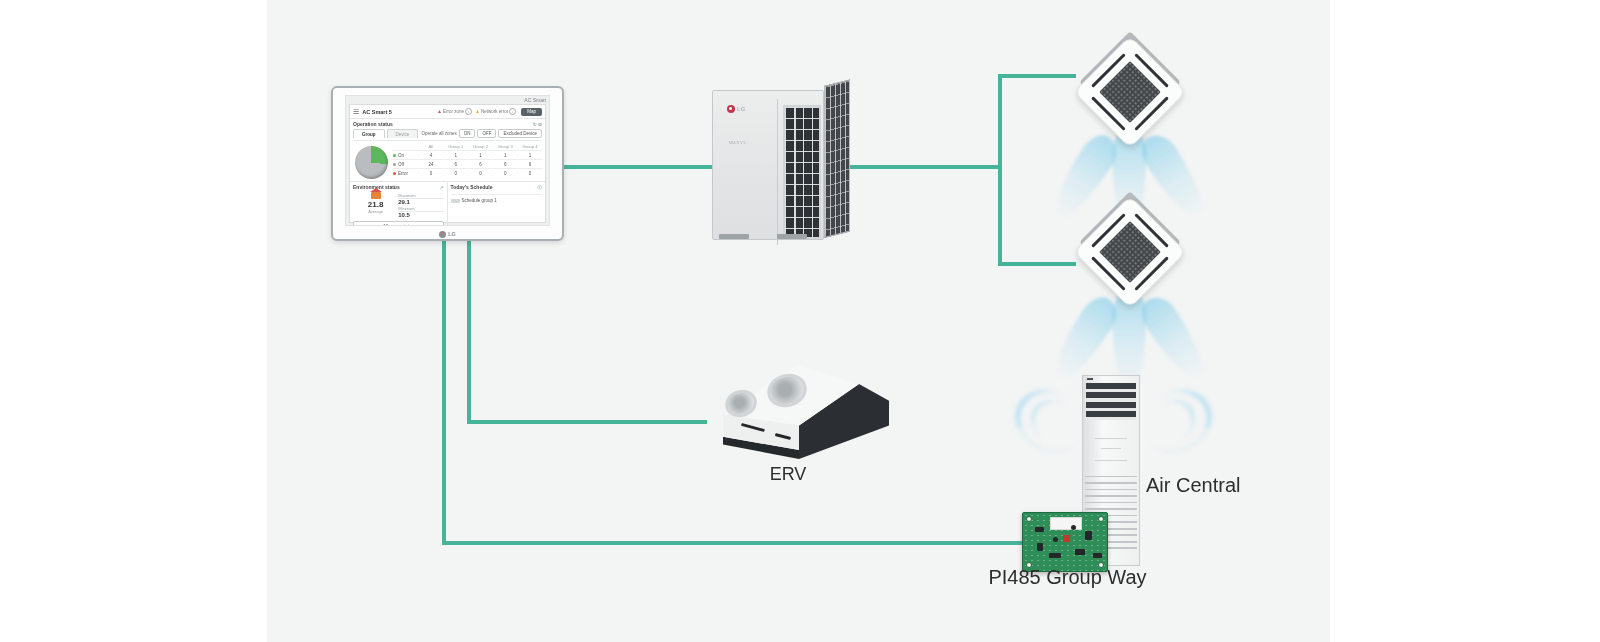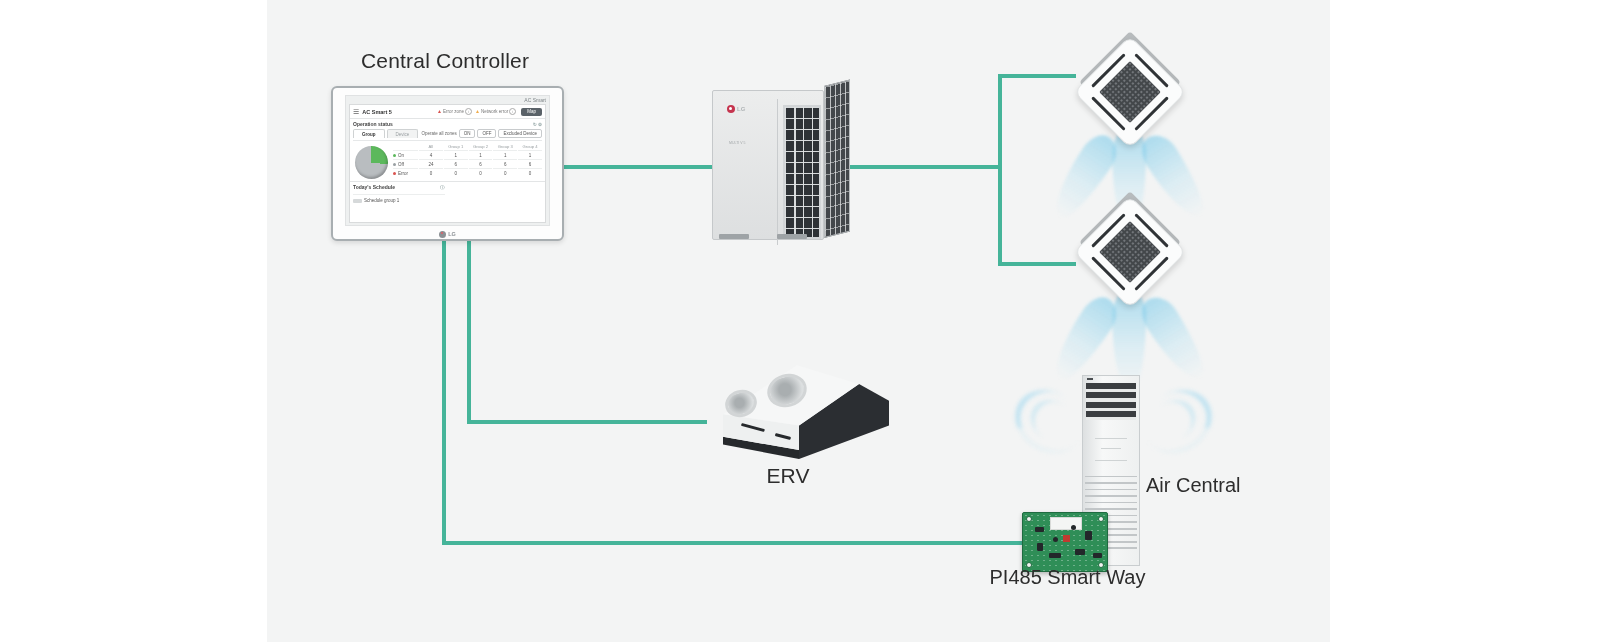--- a/index.html
+++ b/index.html
@@ -137,21 +137,20 @@
   <div class="line" style="left:562px;top:165px;width:156px;height:4px;"></div>
   <div class="line" style="left:846px;top:165px;width:156px;height:4px;"></div>
   <div class="line" style="left:998px;top:74px;width:4px;height:192px;"></div>
   <div class="line" style="left:1000px;top:74px;width:76px;height:4px;"></div>
   <div class="line" style="left:1000px;top:262px;width:76px;height:4px;"></div>
   <div class="line" style="left:467px;top:240px;width:4px;height:184px;"></div>
   <div class="line" style="left:467px;top:420px;width:240px;height:4px;"></div>
   <div class="line" style="left:442px;top:240px;width:4px;height:305px;"></div>
   <div class="line" style="left:442px;top:541px;width:588px;height:4px;"></div>
 
-  <div class="biglabel" style="left:320px;top:49px;width:250px;">Central Controller</div>
 
   <div class="tablet">
     <div class="screen">
       <div class="brandtxt">AC Smart</div>
       <div class="app">
         <div class="apphead">
           <span class="hamb">☰</span>
           <span class="apptitle">AC Smart 5</span>
           <span class="alert">
             <span class="tri red">▲</span>
@@ -218,20 +217,40 @@
               <span class="vc">0</span>
               <span class="vc">0</span>
               <span class="vc">0</span>
               <span class="vc">0</span>
               <span class="vc">0</span>
             </div>
           </div>
         </div>
 
         <div class="bottompanels">
+          <div class="envpanel">
+            <div class="sectitle">
+                <span>Environment status</span>
+                <span class="secicons">↗</span>
+              </div>
+            <div class="envbody">
+              <div class="envleft">
+                <div class="house"></div>
+                <div class="envavg">21.8</div>
+                <div class="envavglbl">Average</div>
+              </div>
+              <div class="envright">
+                <div class="mmlbl">Maximum</div>
+                <div class="mmval">29.1</div>
+                <div class="mmlbl">Minimum</div>
+                <div class="mmval">10.5</div>
+              </div>
+            </div>
+            <div class="allgrpbtn">All group status</div>
+          </div>
           <div class="schpanel">
             <div class="sectitle">
                 <span>Today's Schedule</span>
                 <span class="secicons">ⓘ</span>
               </div>
             <div class="schrow">
               <span class="schpill"></span>
               <span class="schtxt">Schedule group 1</span>
             </div>
           </div>
@@ -294,21 +313,21 @@
   <div class="erv">
     <div class="erv-right"></div>
     <div class="erv-base"></div>
     <div class="erv-front"></div>
     <div class="erv-top"></div>
     <div class="erv-port p1"></div>
     <div class="erv-port p2"></div>
     <div class="erv-slit a"></div>
     <div class="erv-slit b"></div>
   </div>
-  <div class="devlabel" style="left:713px;top:464px;width:150px;text-align:center;font-size:21px;">ERV</div>
+  <div class="devlabel" style="left:713px;top:464px;width:150px;text-align:center;font-size:18px;">ERV</div>
 
   <div class="pflow left"></div>
   <div class="pflow left2"></div>
   <div class="pflow right"></div>
   <div class="pflow right2"></div>
   <div class="purifier">
     <div class="ap-body">
       <div class="ap-cap"></div>
       <div class="ap-vents"></div>
       <div class="ap-dline" style="top:62px;"></div>
@@ -328,14 +347,14 @@
     <div class="pcb-red"></div>
     <div class="chip" style="left:12px;top:14px;width:9px;height:5px;"></div>
     <div class="chip" style="left:14px;top:30px;width:6px;height:8px;"></div>
     <div class="chip" style="left:26px;top:40px;width:12px;height:5px;"></div>
     <div class="chip" style="left:52px;top:36px;width:10px;height:6px;"></div>
     <div class="chip" style="left:62px;top:18px;width:7px;height:9px;"></div>
     <div class="chip" style="left:70px;top:40px;width:9px;height:5px;"></div>
     <div class="chip" style="left:30px;top:24px;width:5px;height:5px;border-radius:50%;"></div>
     <div class="chip" style="left:48px;top:12px;width:5px;height:5px;border-radius:50%;"></div>
   </div>
-  <div class="devlabel" style="left:980px;top:566px;width:175px;text-align:center;">PI485 Smart Way</div>
+  <div class="devlabel" style="left:980px;top:566px;width:175px;text-align:center;">PI485 Group Way</div>
 </div>
 
 </body></html>

